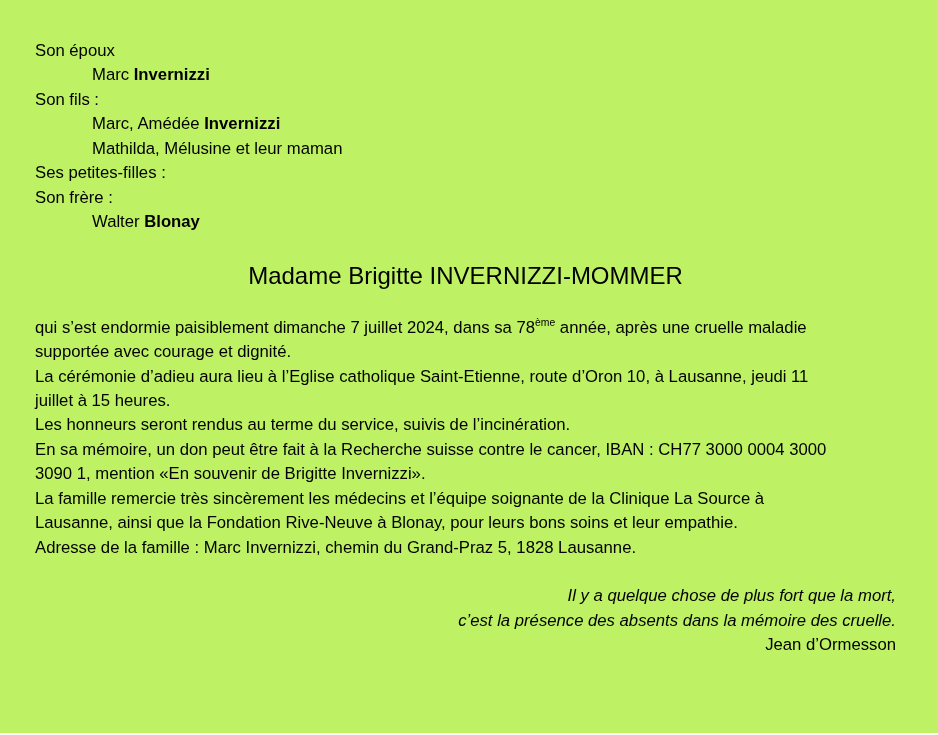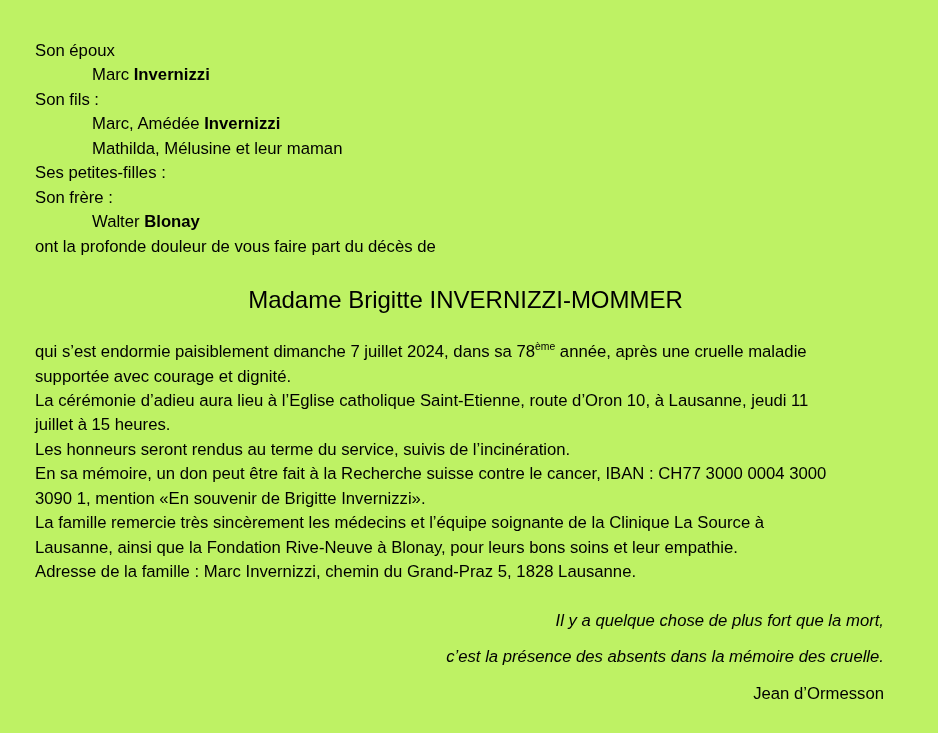--- a/index.html
+++ b/index.html
@@ -31,39 +31,38 @@
   .preline { white-space: pre-line; }
   sup.ordinal {
     font-size: 10.4px;
     line-height: 0;
     vertical-align: super;
   }
   .quote {
     margin-top: 24px;
     text-align: right;
   }
-  .qline { margin: 12px; }
+  .qline { margin: 0; }
   .qitalic { font-style: italic; }
   .attribution { font-style: normal; text-align: right; }
 </style>
 </head>
 <body>
 
 <div class="page">
 
   <section>
     <div class="line">Son époux</div>
     <div class="line indent"><span>Marc</span> <span class="surname">Invernizzi</span></div>
     <div class="line">Son fils :</div>
     <div class="line indent"><span>Marc, Amédée</span> <span class="surname">Invernizzi</span></div>
     <div class="line indent">Mathilda, Mélusine et leur maman</div>
     <div class="line">Ses petites-filles :</div>
     <div class="line">Son frère :</div>
     <div class="line indent"><span>Walter</span> <span class="surname">Blonay</span></div>
-    <div class="line">ont la profonde douleur de vous faire part du décès de</div>
   </section>
 
   <h1 class="title">Madame Brigitte INVERNIZZI-MOMMER</h1>
 
   <section>
     <p class="para"><span class="preline">qui s’est endormie paisiblement dimanche 7 juillet 2024, dans sa 78</span><sup class="ordinal">ème</sup><span class="preline"> année, après une cruelle maladie
 supportée avec courage et dignité.</span></p>
     <p class="para preline">La cérémonie d’adieu aura lieu à l’Eglise catholique Saint-Etienne, route d’Oron 10, à Lausanne, jeudi 11
 juillet à 15 heures.</p>
     <p class="para preline">Les honneurs seront rendus au terme du service, suivis de l’incinération.</p>

